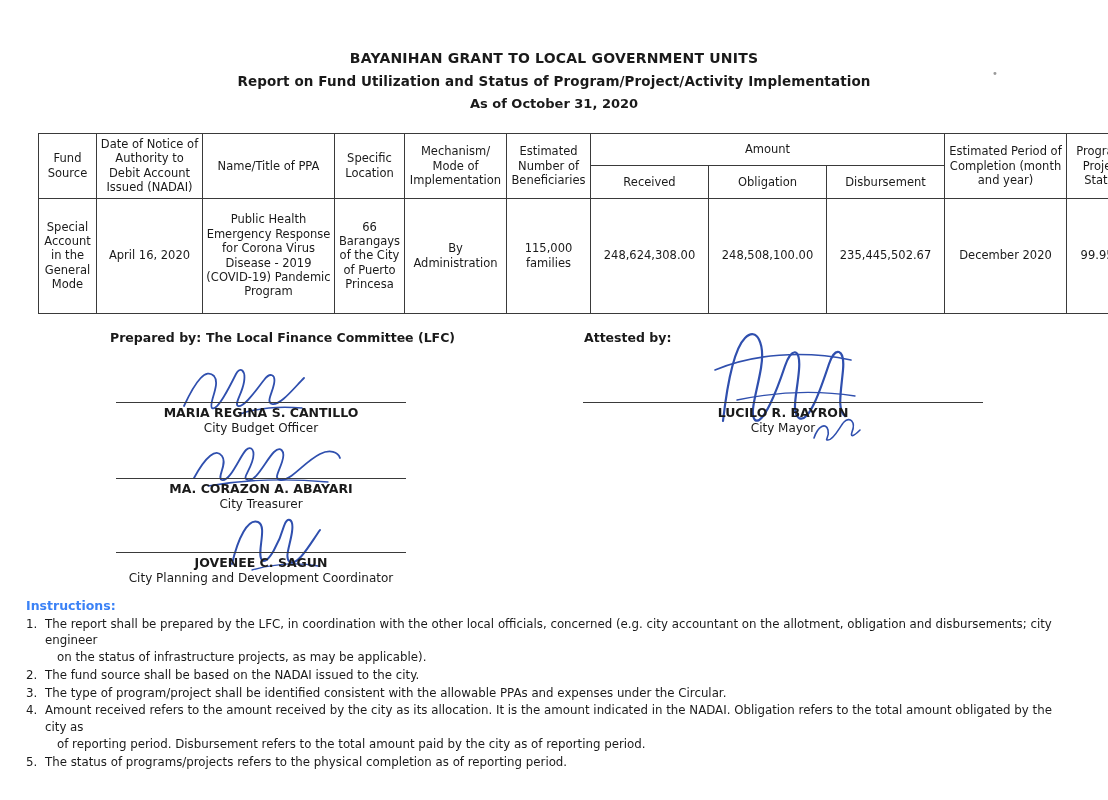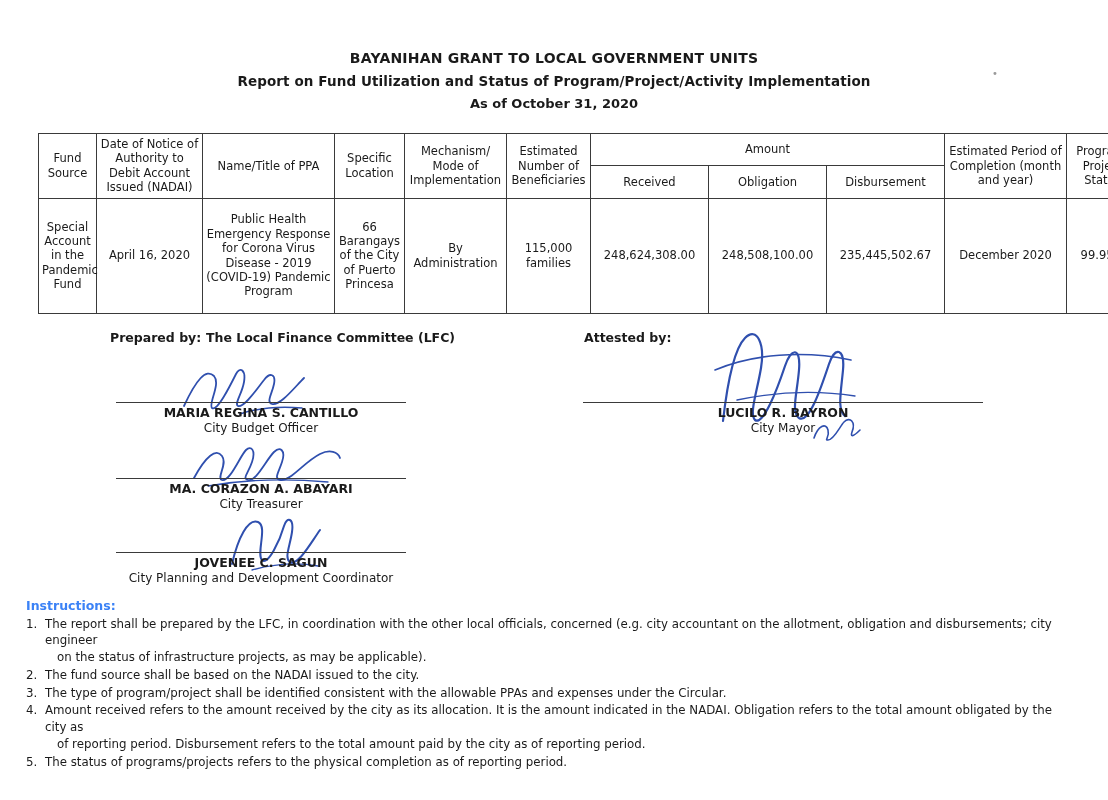--- a/index.html
+++ b/index.html
@@ -248,21 +248,21 @@
             <th rowspan="2">Program/ Project Status</th>
           </tr>
           <tr>
             <th>Received</th>
             <th>Obligation</th>
             <th>Disbursement</th>
           </tr>
         </thead>
         <tbody>
           <tr class="body-row">
-            <td>Special Account in the Pandemic Fund</td>
+            <td>Special Account in the General Mode</td>
             <td>April 16, 2020</td>
             <td>Public Health Emergency Response for Corona Virus Disease - 2019 (COVID-19) Pandemic Program</td>
             <td>66 Barangays of the City of Puerto Princesa</td>
             <td>By Administration</td>
             <td>115,000 families</td>
             <td class="num">248,624,308.00</td>
             <td class="num">248,508,100.00</td>
             <td class="num">235,445,502.67</td>
             <td>December 2020</td>
             <td>99.95%</td>

